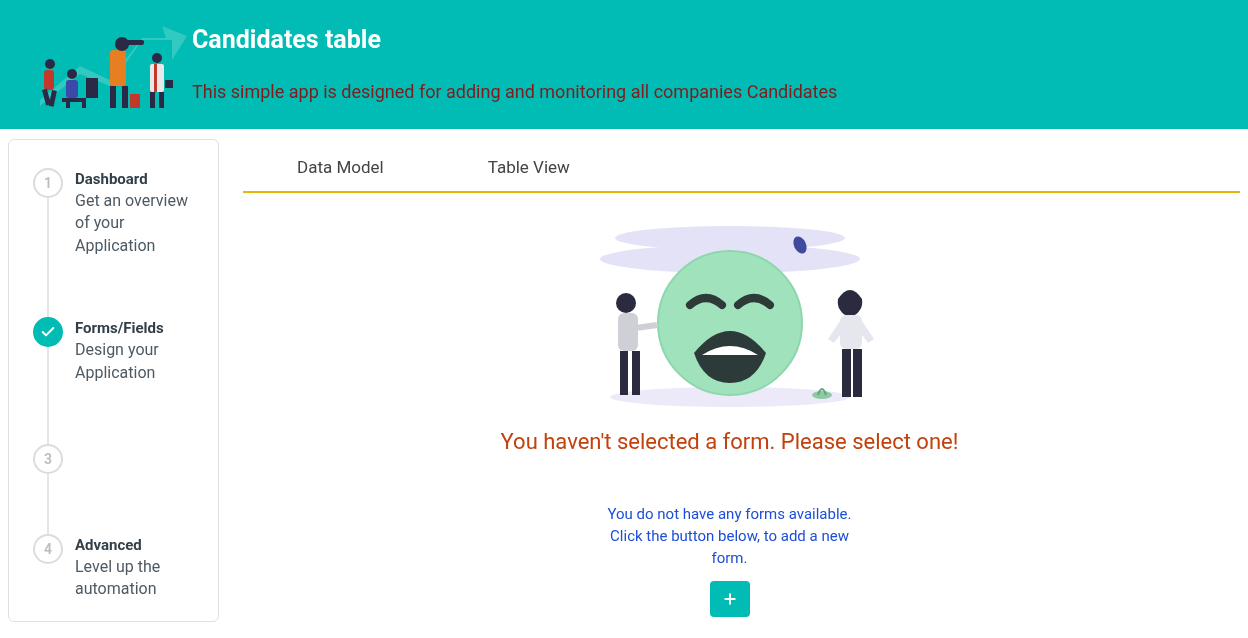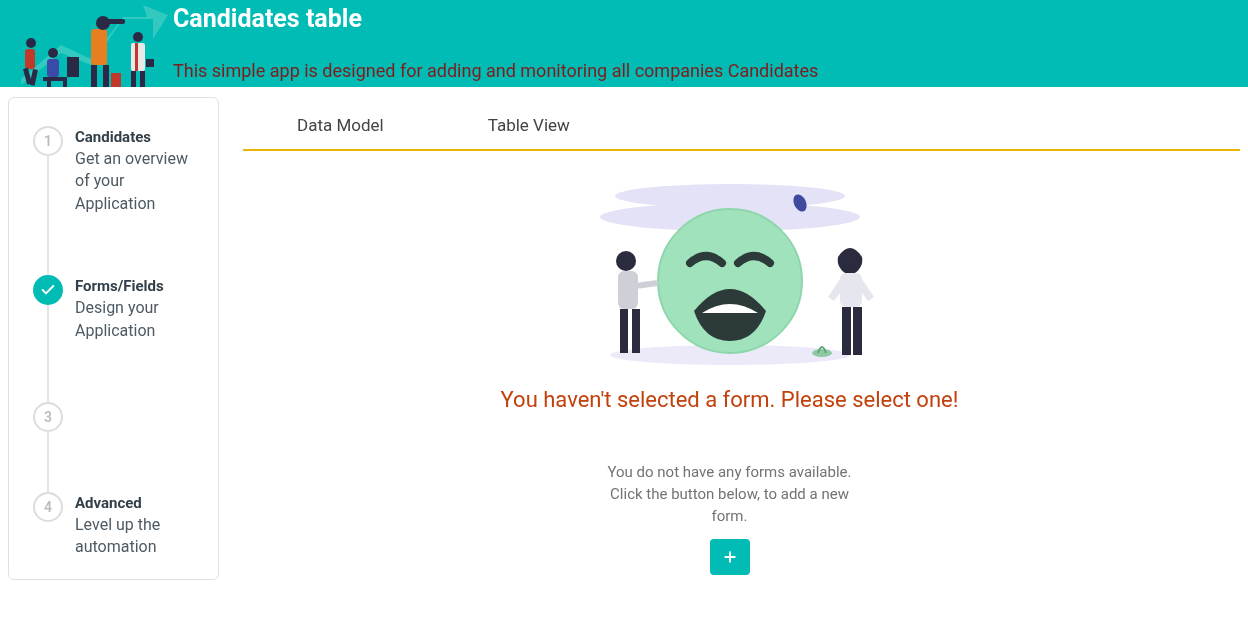--- a/index.html
+++ b/index.html
@@ -6,24 +6,24 @@
     body {
       font-family: "Segoe UI", -apple-system, BlinkMacSystemFont, Roboto, sans-serif;
       background: #fff;
       color: #333;
       width: 1248px;
     }
 
     
     .header {
       background: #00bcb4;
-      height: 87px;
+      height: 129px;
       display: flex;
       align-items: center;
-      padding-left: 13px;
+      padding-left: 32px;
       position: relative;
     }
     .header-illustration {
       width: 160px;
       height: 101px;
       position: relative;
       flex-shrink: 0;
     }
     .header-text {
       margin-left: 0;
@@ -148,21 +148,21 @@
     }
     .empty-headline {
       font-size: 22px;
       color: #c2410c;
       margin-top: 16px;
     }
 
     .hint {
       margin: 50px auto 0 auto;
       max-width: 260px;
-      color: #737373;
+      color: #1d4ed8;
       font-size: 15px;
       line-height: 1.45;
     }
     .add-btn {
       margin: 12px auto 0 auto;
       width: 40px; height: 36px;
       background: #00bcb4;
       border-radius: 4px;
       display: flex;
       align-items: center;
@@ -221,21 +221,21 @@
   </div>
 </div>
 
 <div class="layout">
 
   <div class="sidebar">
     <div class="step">
       <div class="step-line"></div>
       <div class="step-marker">1</div>
       <div class="step-body">
-        <div class="step-title">Candidates</div>
+        <div class="step-title">Dashboard</div>
         <div class="step-desc">Get an overview of your Application</div>
       </div>
     </div>
 
     <div class="step active">
       <div class="step-line"></div>
       <div class="step-marker">
         <svg width="16" height="16" viewBox="0 0 24 24" fill="none" stroke="#fff" stroke-width="3" stroke-linecap="round" stroke-linejoin="round">
             <polyline points="20 6 9 17 4 12"></polyline>
           </svg>

